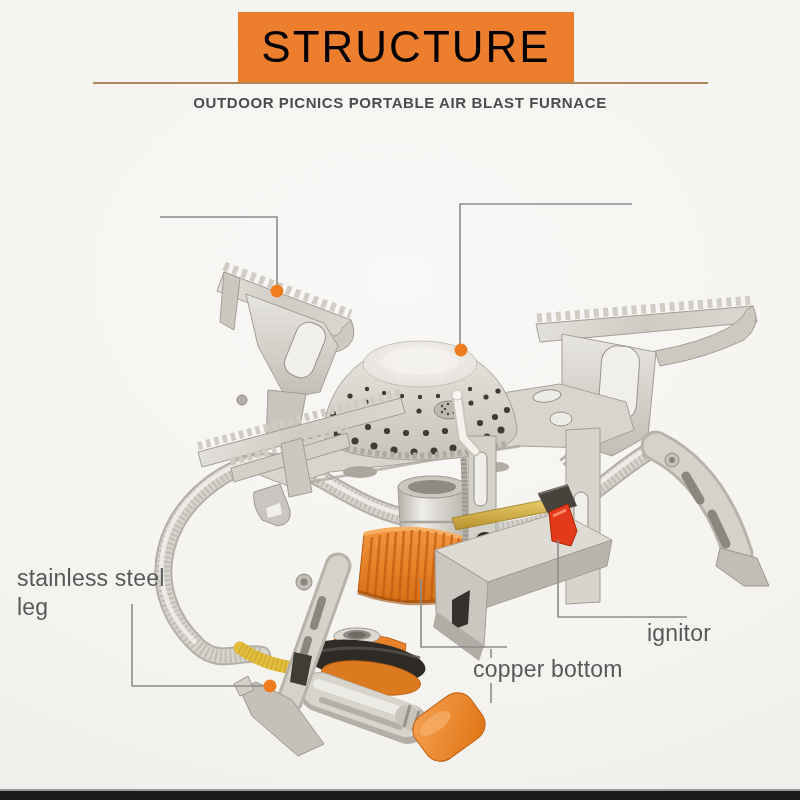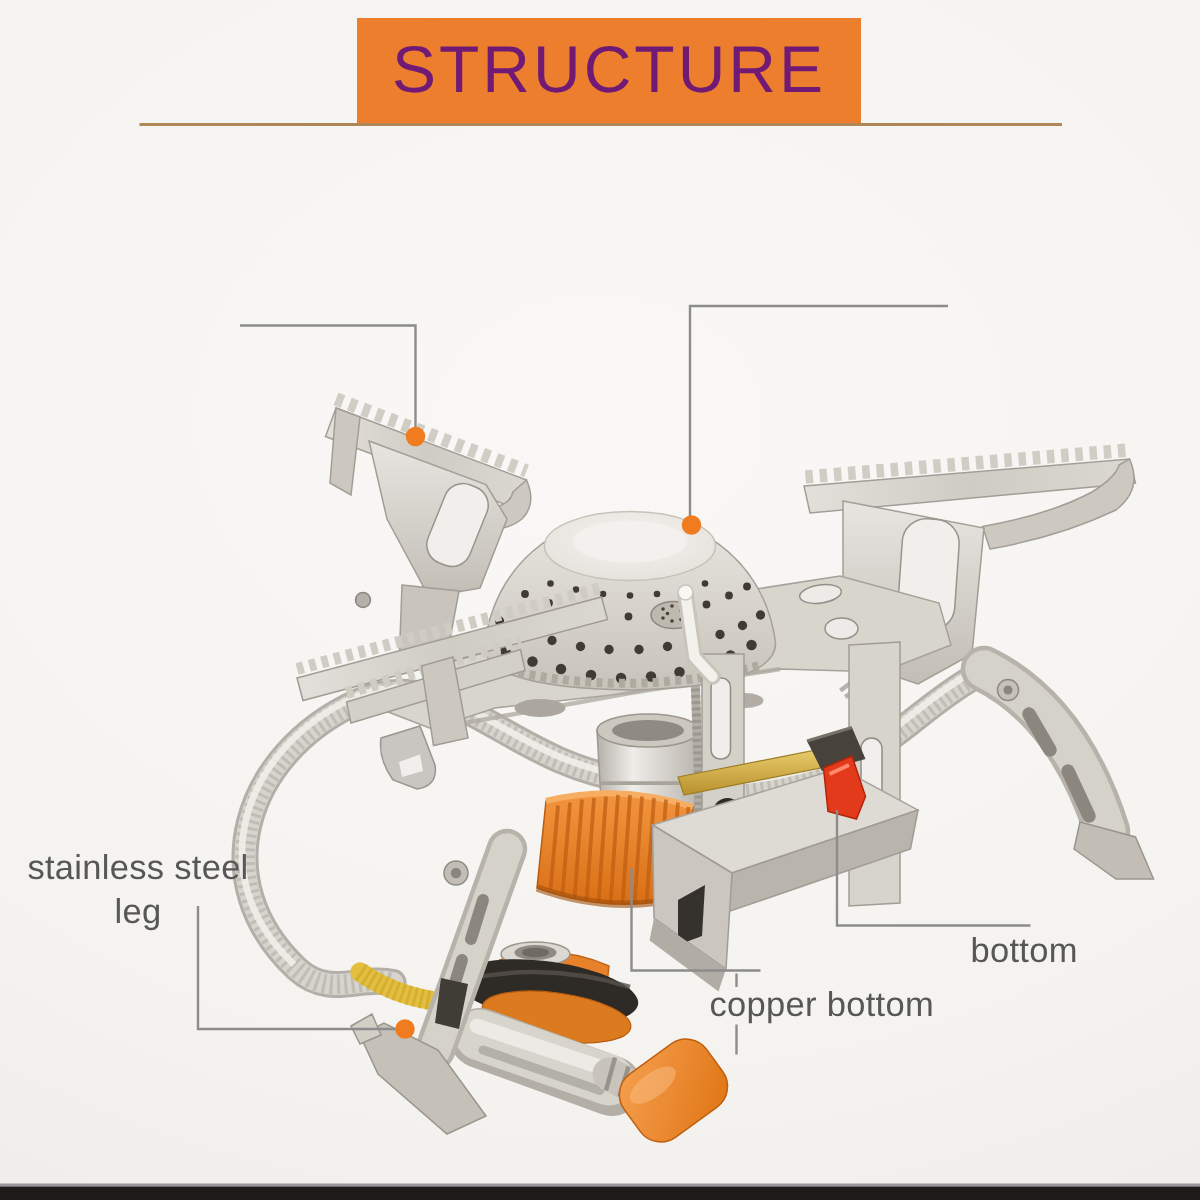--- a/index.html
+++ b/index.html
@@ -6,50 +6,51 @@
   #stage{
     position:relative;width:800px;height:800px;overflow:hidden;
     background:radial-gradient(120% 90% at 50% 35%, #f9f8f6 0%, #f4f3f0 60%, #eceae7 100%);
     font-family:"Liberation Sans", sans-serif;
   }
   .banner{
     position:absolute;left:238px;top:12px;width:336px;height:70px;
     background:#EC7E2E;display:flex;align-items:center;justify-content:center;z-index:4;
   }
   .banner-title{
-    color:#701a75;font-size:44px;letter-spacing:2px;font-weight:400;line-height:1;
+    color:#000000;font-size:44px;letter-spacing:2px;font-weight:400;line-height:1;
   }
   .rule{
     position:absolute;left:93px;top:82px;width:615px;height:2px;background:#B08756;z-index:3;
   }
   .subtitle{
     position:absolute;left:0;top:94px;width:800px;text-align:center;
     color:#4C4C4C;font-size:15px;font-weight:700;letter-spacing:.6px;z-index:4;
   }
   .callout{
     position:absolute;color:#575757;font-size:23px;line-height:29px;letter-spacing:.2px;z-index:6;
   }
   .lbl-anti{left:93px;top:180px;}
   .lbl-power{left:582px;top:165px;}
-  .lbl-leg{left:3px;top:564px;width:178px;text-align:center;}
+  .lbl-leg{left:17px;top:564px;width:178px;}
   .lbl-ignitor{left:647px;top:619px;}
   .lbl-copper{left:473px;top:655px;}
   svg.art{position:absolute;left:0;top:0;z-index:5;}
   .bottom-line{position:absolute;left:0;bottom:9px;width:800px;height:2px;background:#97979B;z-index:7;}
   .bottom-bar{position:absolute;left:0;bottom:0;width:800px;height:9px;background:#1C1B19;z-index:7;}
 </style>
 </head>
 <body>
 
 <div id="stage">
 
   <div class="banner">
     <span class="banner-title">STRUCTURE</span>
   </div>
   <div class="rule"></div>
+  <div class="subtitle">OUTDOOR PICNICS PORTABLE AIR BLAST FURNACE</div>
 
   <svg class="art" width="800" height="800" viewBox="0 0 800 800">
     <defs>
       <linearGradient id="gSteelV" x1="0" y1="0" x2="0" y2="1">
         <stop offset="0" stop-color="#e7e5e0"></stop>
           <stop offset="1" stop-color="#c2beb6"></stop>
       </linearGradient>
       <linearGradient id="gSteelH" x1="0" y1="0" x2="1" y2="0">
         <stop offset="0" stop-color="#e2e0da"></stop>
           <stop offset=".5" stop-color="#cfccc4"></stop>
@@ -307,18 +308,18 @@
       <line x1="491" y1="683" x2="491" y2="703"></line>
     </g>
     <g>
       <circle cx="277" cy="291" r="6.5" fill="#F07C1F"></circle>
       <circle cx="461" cy="350" r="6.5" fill="#F07C1F"></circle>
       <circle cx="270" cy="686" r="6.5" fill="#F07C1F"></circle>
     </g>
   </svg>
 
   <div class="callout lbl-leg">stainless steel leg</div>
-  <div class="callout lbl-ignitor">bottom</div>
+  <div class="callout lbl-ignitor">ignitor</div>
   <div class="callout lbl-copper">copper bottom</div>
 
   <div class="bottom-line"></div>
   <div class="bottom-bar"></div>
 </div>
 
 </body></html>

